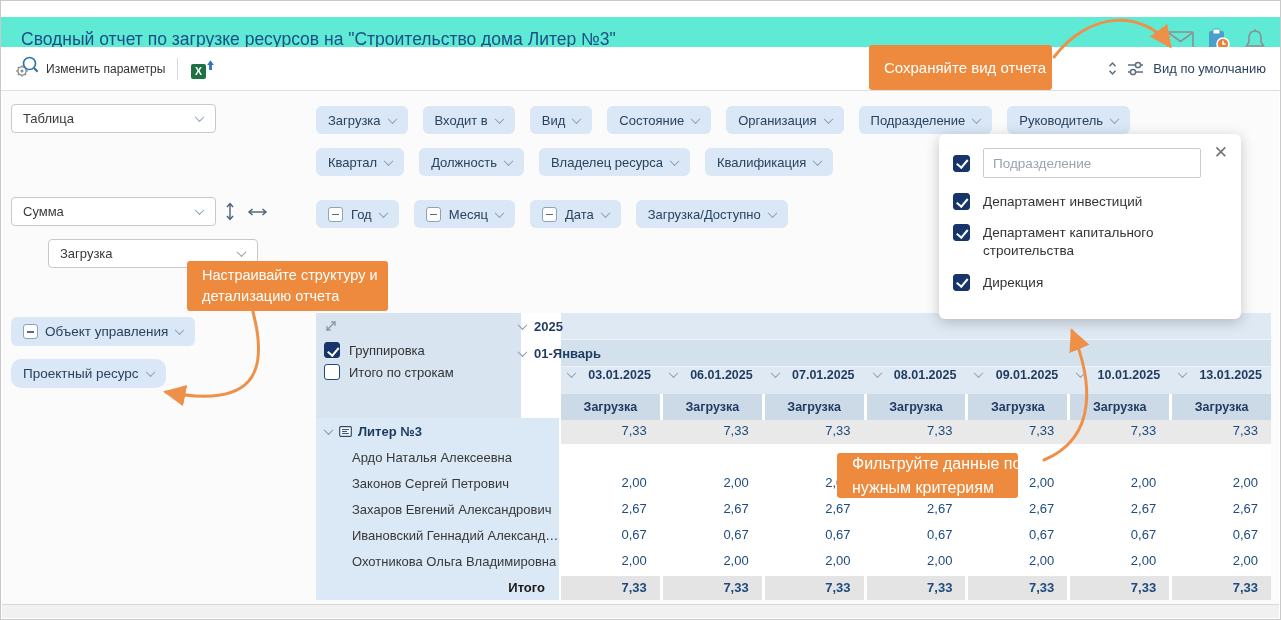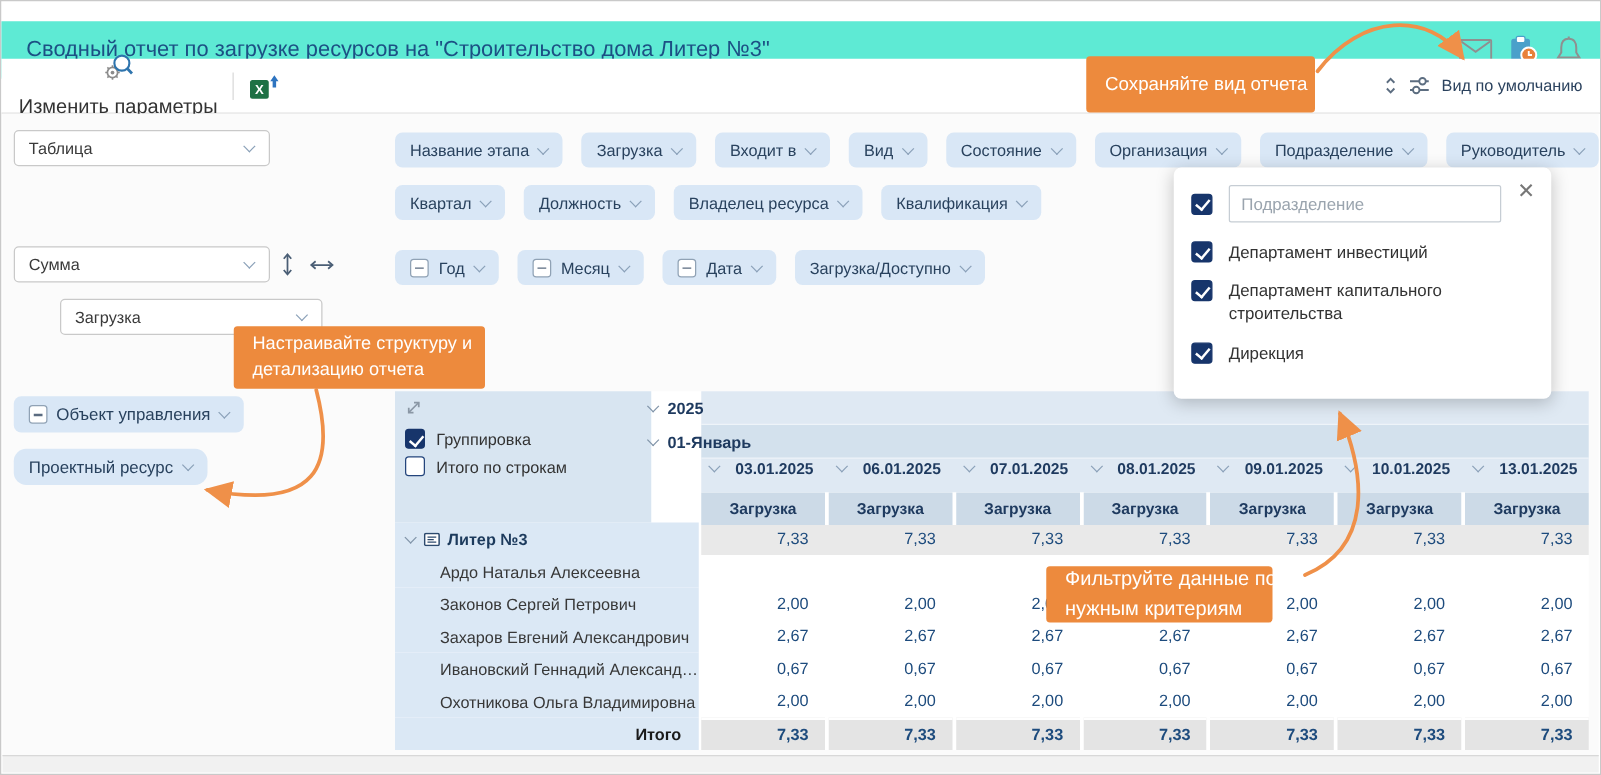--- a/index.html
+++ b/index.html
@@ -5,21 +5,21 @@
   html,body{margin:0;padding:0;background:#e9e9e9;font-family:"Liberation Sans","DejaVu Sans",sans-serif;}
   .page{position:relative;width:1281px;height:620px;background:#ffffff;border:1px solid #c9c9c9;box-sizing:border-box;overflow:hidden;}
   
   .hdr{position:absolute;left:0;top:0;width:100%;height:45px;background:#5eead4;border-bottom:1px solid #e3e3e3;margin-top:16px;}
   .hdr-title{position:absolute;left:20px;top:0;line-height:45px;font-size:17.5px;color:#1c5084;white-space:nowrap;}
   .hdr-icons{position:absolute;right:14px;top:0;height:45px;display:flex;align-items:center;gap:13px;}
   .hicon{display:flex;align-items:center;cursor:pointer;}
   
   .tbar{position:absolute;left:0;top:46px;width:100%;height:43px;background:#fff;border-bottom:1px solid #e0e0e0;}
   .tb-left{position:absolute;left:14px;top:0;height:43px;display:flex;align-items:center;gap:12px;}
-  .tb-btn{display:flex;align-items:center;gap:7px;cursor:pointer;font-size:16px;color:#333;flex-direction:column;}
+  .tb-btn{display:flex;align-items:center;gap:7px;cursor:pointer;font-size:12px;color:#333;}
   .tb-sep{width:1px;height:22px;background:#d9d9d9;}
   .tb-right{position:absolute;right:14px;top:0;height:43px;display:flex;align-items:center;gap:9px;font-size:13px;color:#2b425e;}
   
   .content-bg{position:absolute;left:1px;right:1px;top:90px;bottom:14px;background:#fbfbfb;}
   .bottom-strip{position:absolute;left:1px;right:1px;bottom:1px;height:13px;background:#f1f1f1;border-top:1px solid #d8d8d8;}
   
   .sel{position:absolute;height:29px;background:#fff;border:1px solid #c9c9c9;border-radius:4px;display:flex;align-items:center;padding:0 30px 0 11px;font-size:13px;color:#3a3a3a;cursor:pointer;box-sizing:border-box;}
   .sel .chev{position:absolute;right:12px;}
   
   .chev{width:6px;height:6px;border-right:1.6px solid #8aa0b8;border-bottom:1.6px solid #8aa0b8;transform:rotate(45deg) translate(-1px,-1px);display:inline-block;flex:none;}
@@ -188,24 +188,20 @@
         <path d="M15.5 2 L19 5 L15.5 8" fill="none" stroke="#4a5e75" stroke-width="1.4"></path>
       </svg>
   </div>
   <div class="sel" style="left:47px;top:238px;width:210px;">
     <span>Загрузка</span>
     <span class="chev"></span>
   </div>
 
   <div class="chips" style="top:105px;" id="chips-row1">
       <div class="chip">
-        <span class="chip-label">Название этапа</span>
-        <span class="chev"></span>
-      </div>
-      <div class="chip">
         <span class="chip-label">Загрузка</span>
         <span class="chev"></span>
       </div>
       <div class="chip">
         <span class="chip-label">Входит в</span>
         <span class="chev"></span>
       </div>
       <div class="chip">
         <span class="chip-label">Вид</span>
         <span class="chev"></span>

